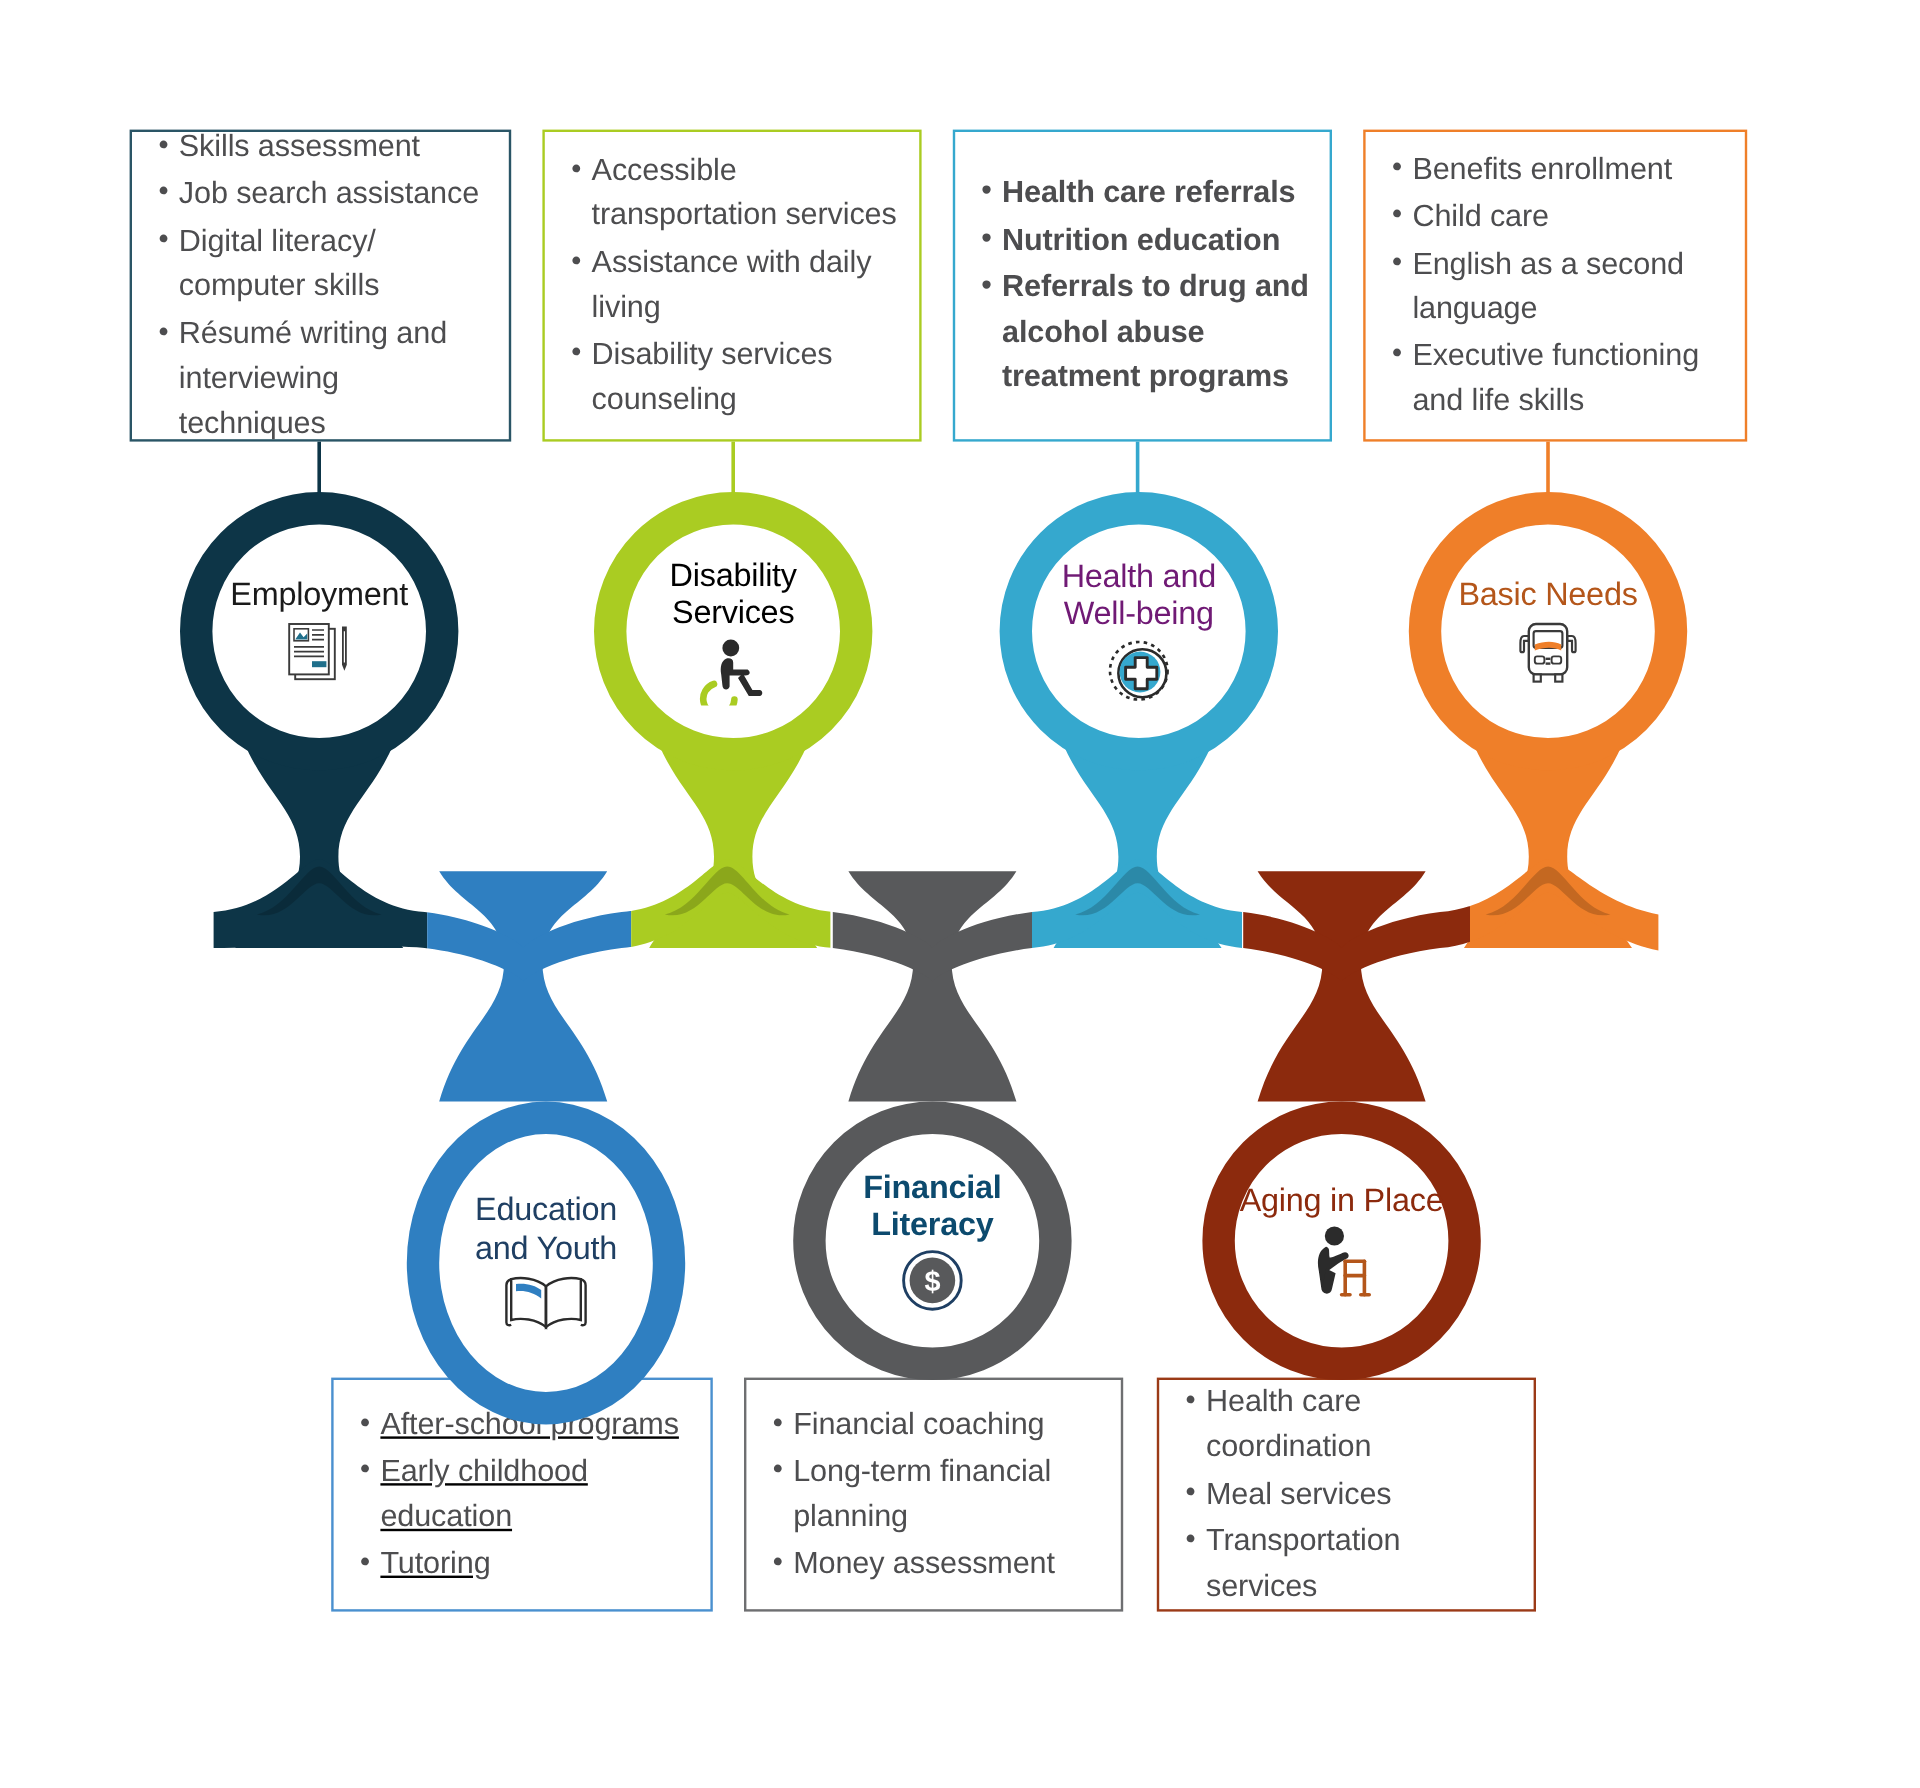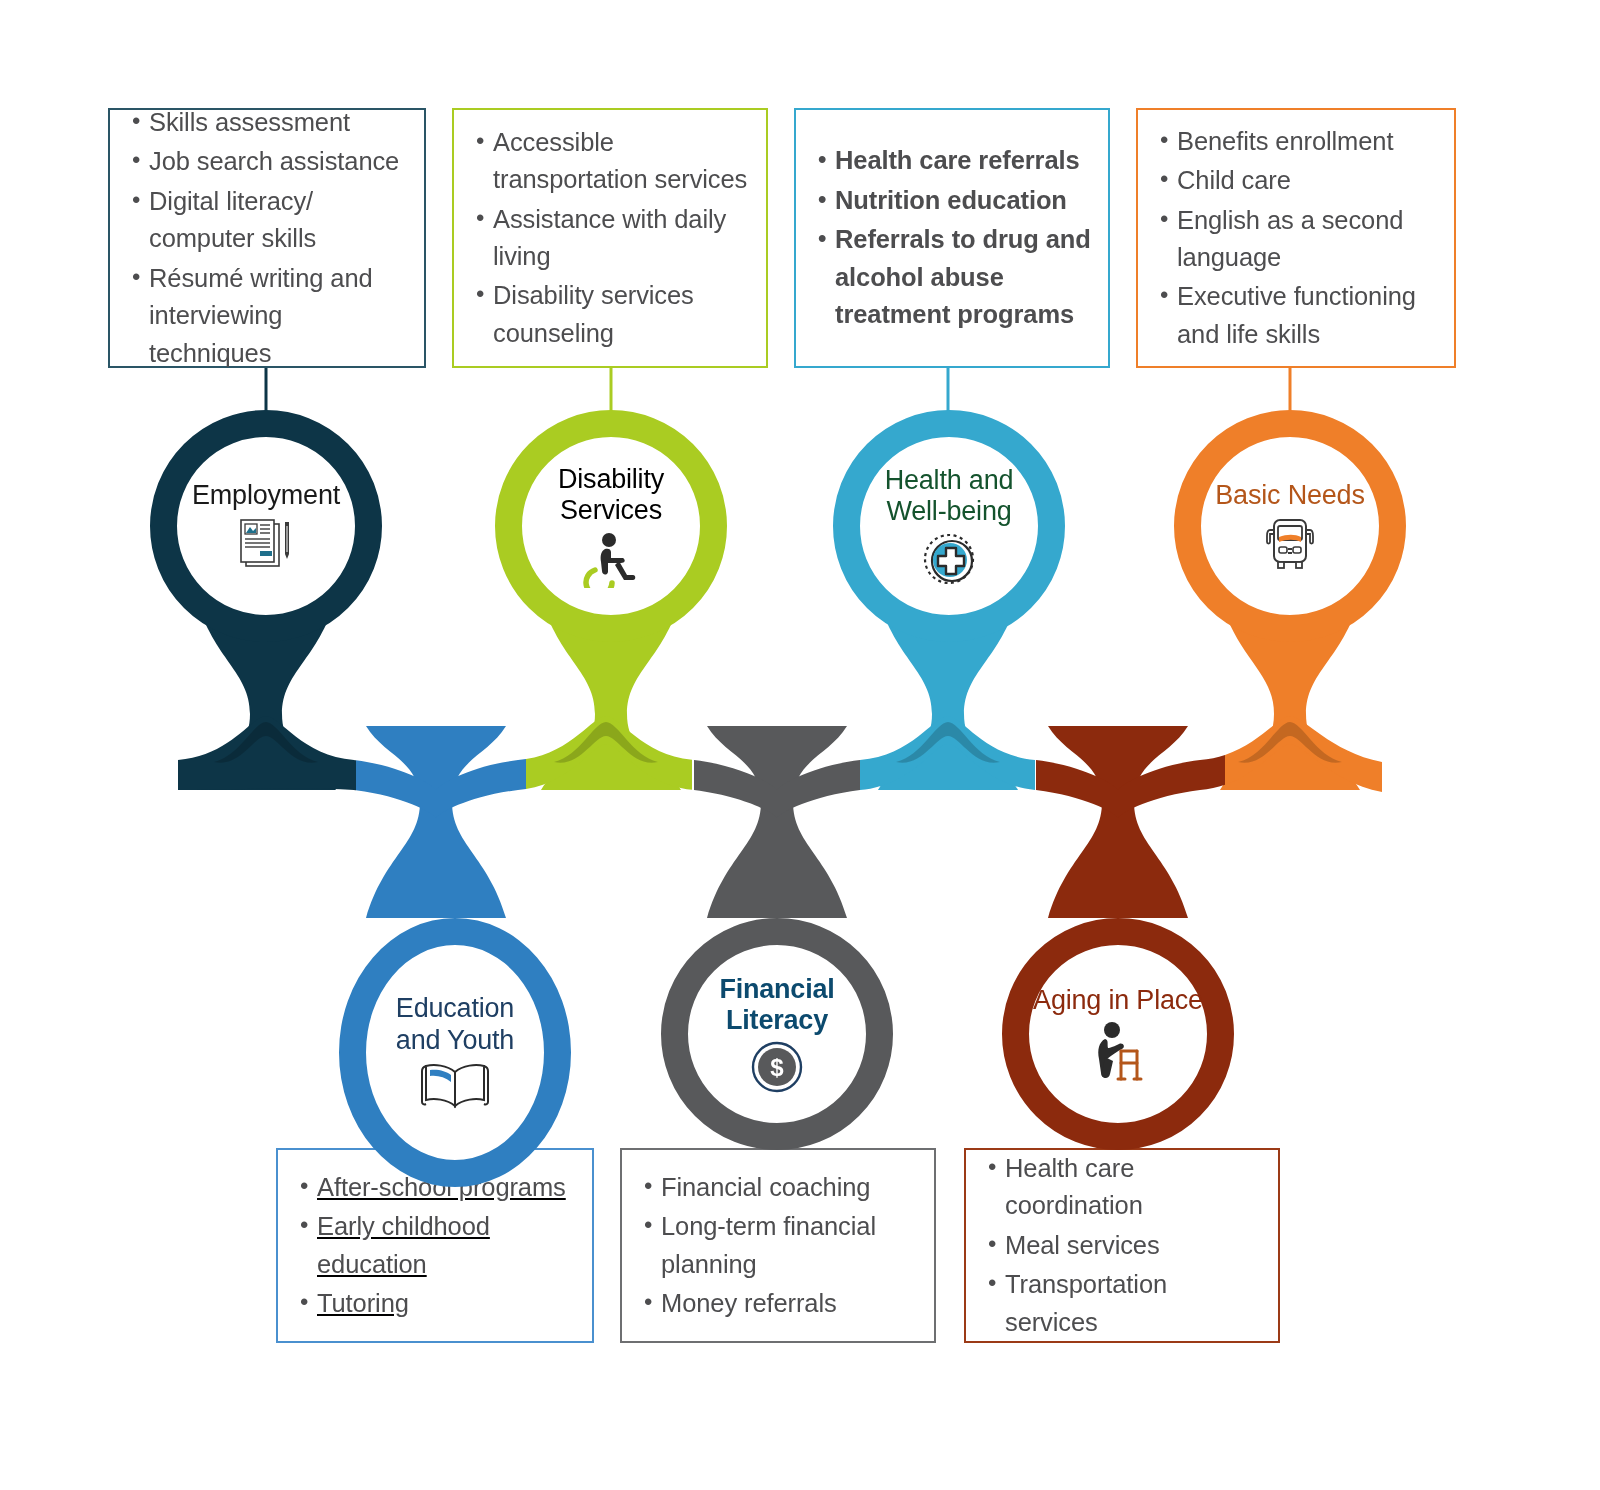--- a/index.html
+++ b/index.html
@@ -309,21 +309,21 @@
       <li>After-school programs</li>
       <li>Early childhood education</li>
       <li>Tutoring</li>
     </ul>
   </div>
 
   <div class="callout" style="left:620px; top:1148px; width:316px; height:195px; border-color:#6e6f71;">
     <ul>
       <li>Financial coaching</li>
       <li>Long-term financial planning</li>
-      <li>Money referrals</li>
+      <li>Money assessment</li>
     </ul>
   </div>
 
   <div class="callout" style="left:964px; top:1148px; width:316px; height:195px; border-color:#9b3a17;">
     <ul>
       <li>Health care coordination</li>
       <li>Meal services</li>
       <li>Transportation services</li>
     </ul>
   </div>
@@ -357,21 +357,21 @@
         <path d="M14 40 A 13 13 0 1 0 31 53" fill="none" stroke="#aacc22" stroke-width="5.5" stroke-linecap="round"></path>
         <circle cx="28" cy="10" r="7" fill="#2b2b2b"></circle>
         <path d="M24 19 C 20 21 19 26 20 32 L 21 41 C 21 45 26 46 27 42 L 27 33 L 40 33
                  C 44 33 45 30 42 28 L 30 28 L 30 22 C 30 19 27 18 24 19 Z" fill="#2b2b2b"></path>
         <path d="M38 31 L 46 45 L 52 45 C 55 45 55 50 52 50 L 43 50 L 34 35 Z" fill="#2b2b2b"></path>
       </svg>
     </span>
   </div>
 
   <div class="node" style="left:833px; top:410px; width:232px; height:232px; border:27px solid #35a8ce;">
-    <div class="node-label" style="color:#14532d;">Health and
+    <div class="node-label" style="color:#701a75;">Health and
 Well-being</div>
     <span class="node-icon">
       <svg width="56" height="56" viewBox="0 0 56 56">
         <circle cx="28" cy="28" r="24" fill="none" stroke="#2b2b2b" stroke-width="2.2" stroke-dasharray="3 3.5"></circle>
         <circle cx="31" cy="30" r="20" fill="none" stroke="#2b2b2b" stroke-width="2.2"></circle>
         <circle cx="29" cy="29" r="17" fill="#35a8ce"></circle>
         <path d="M25 17 L35 17 L35 25 L43 25 L43 35 L35 35 L35 43 L25 43 L25 35 L17 35 L17 25 L25 25 Z" fill="#ffffff" stroke="#2b2b2b" stroke-width="2.4" stroke-linejoin="round"></path>
       </svg>
     </span>
   </div>

